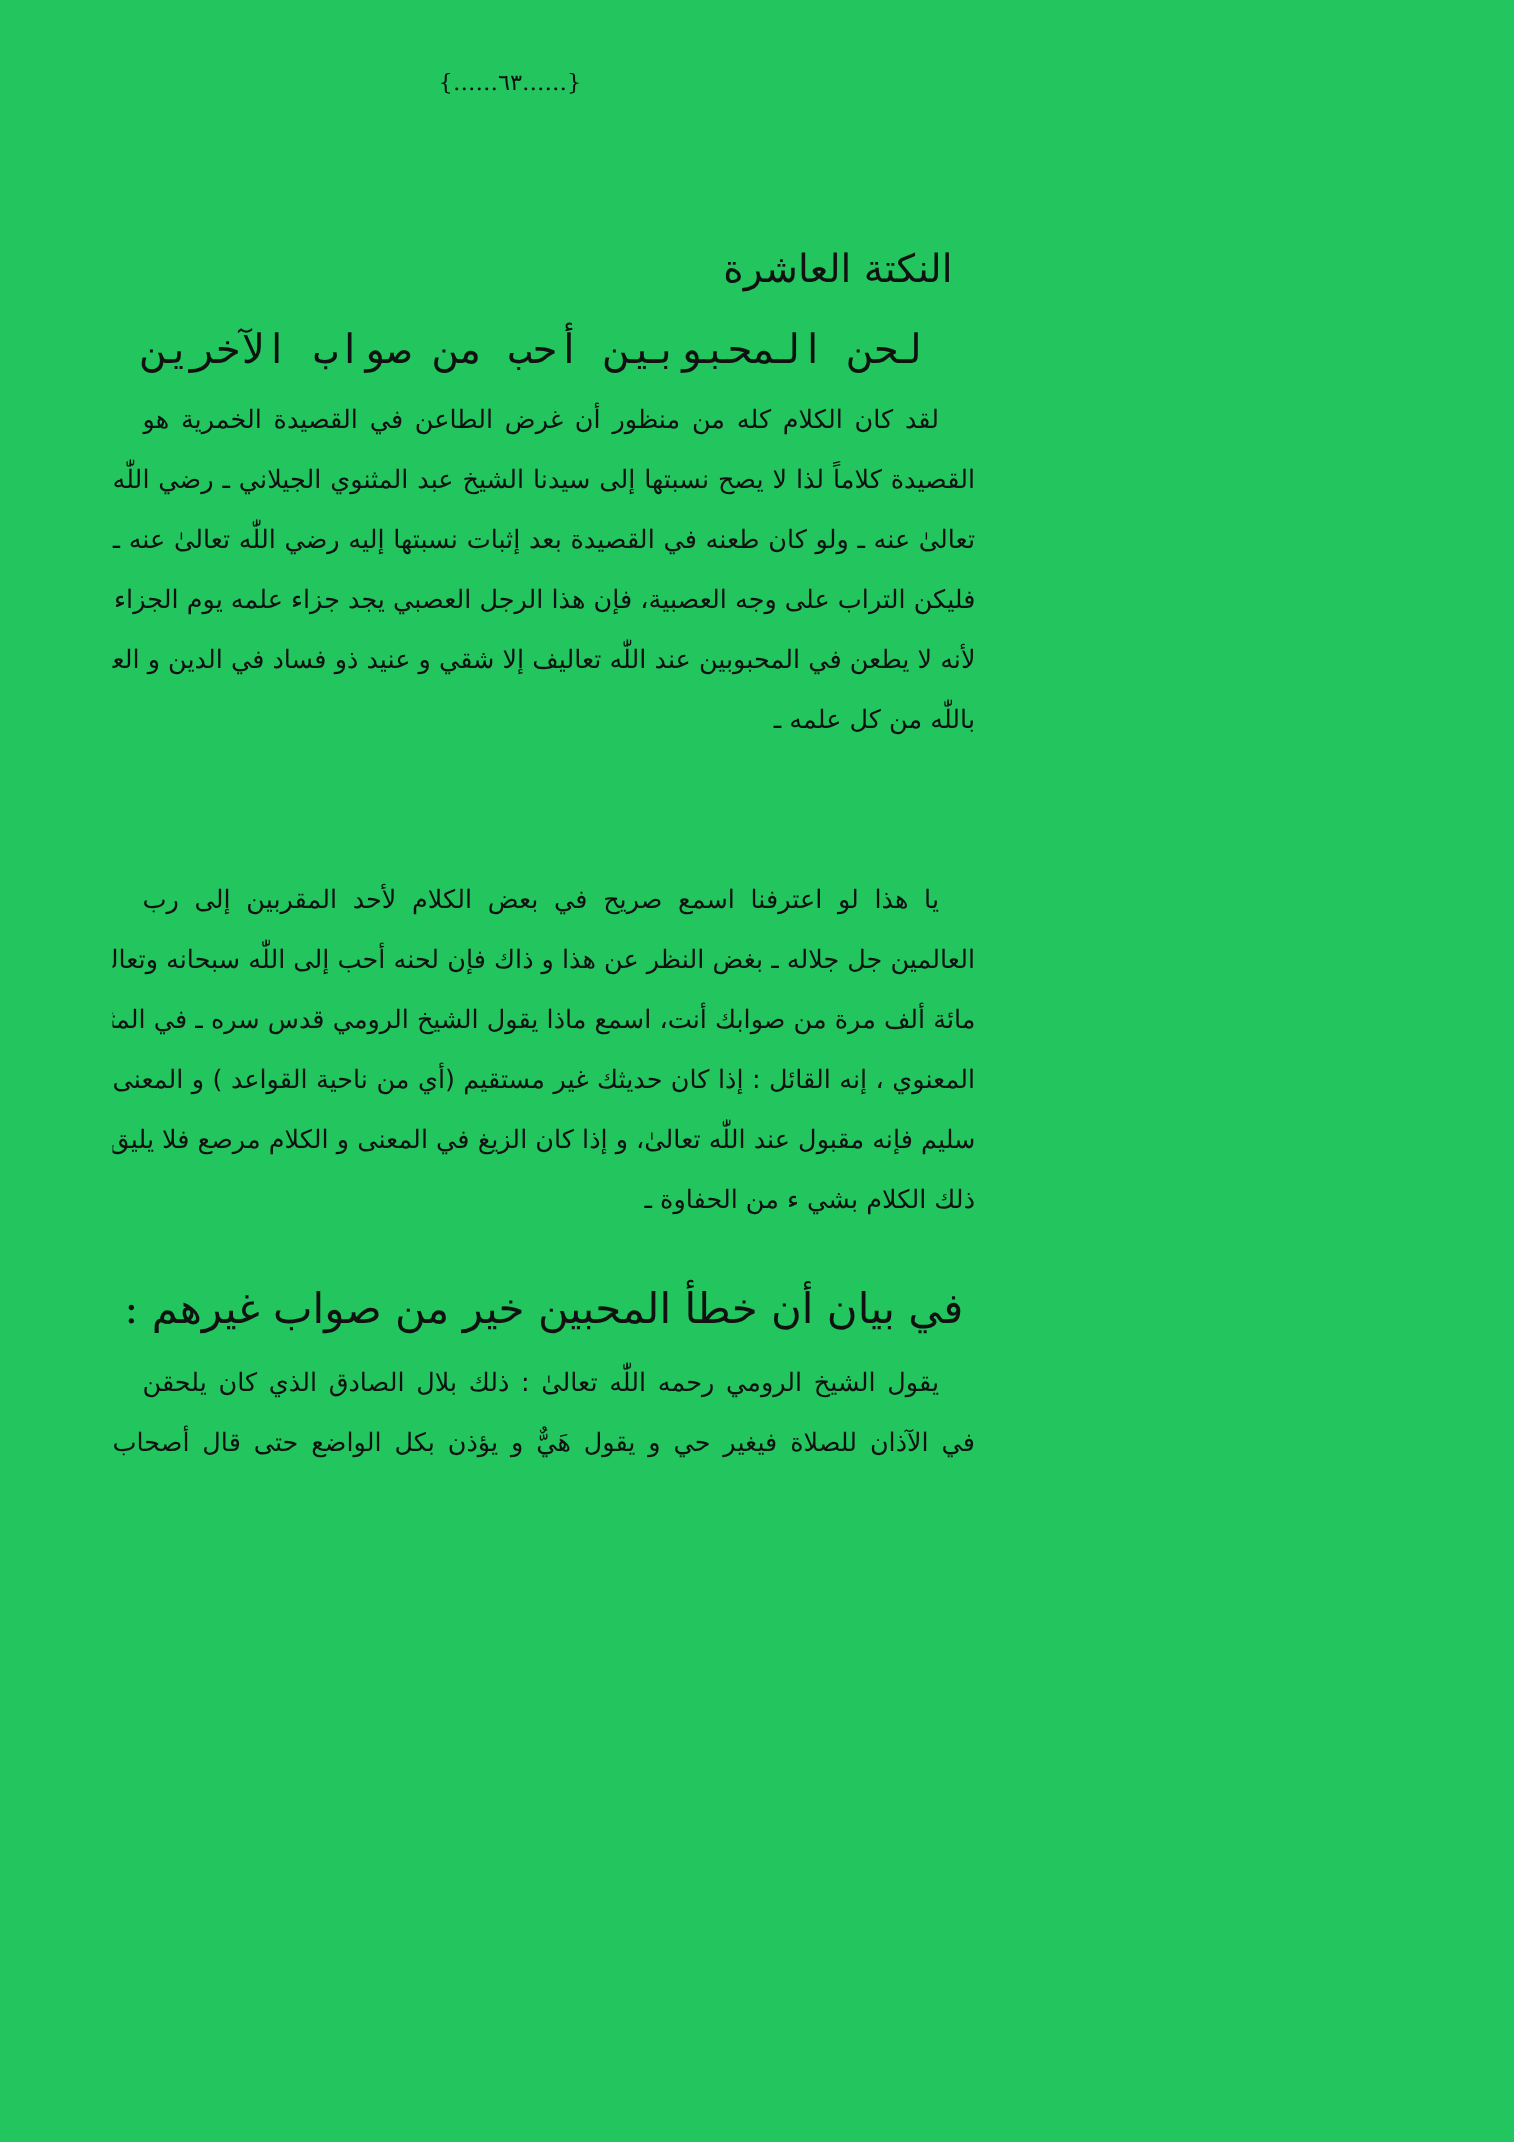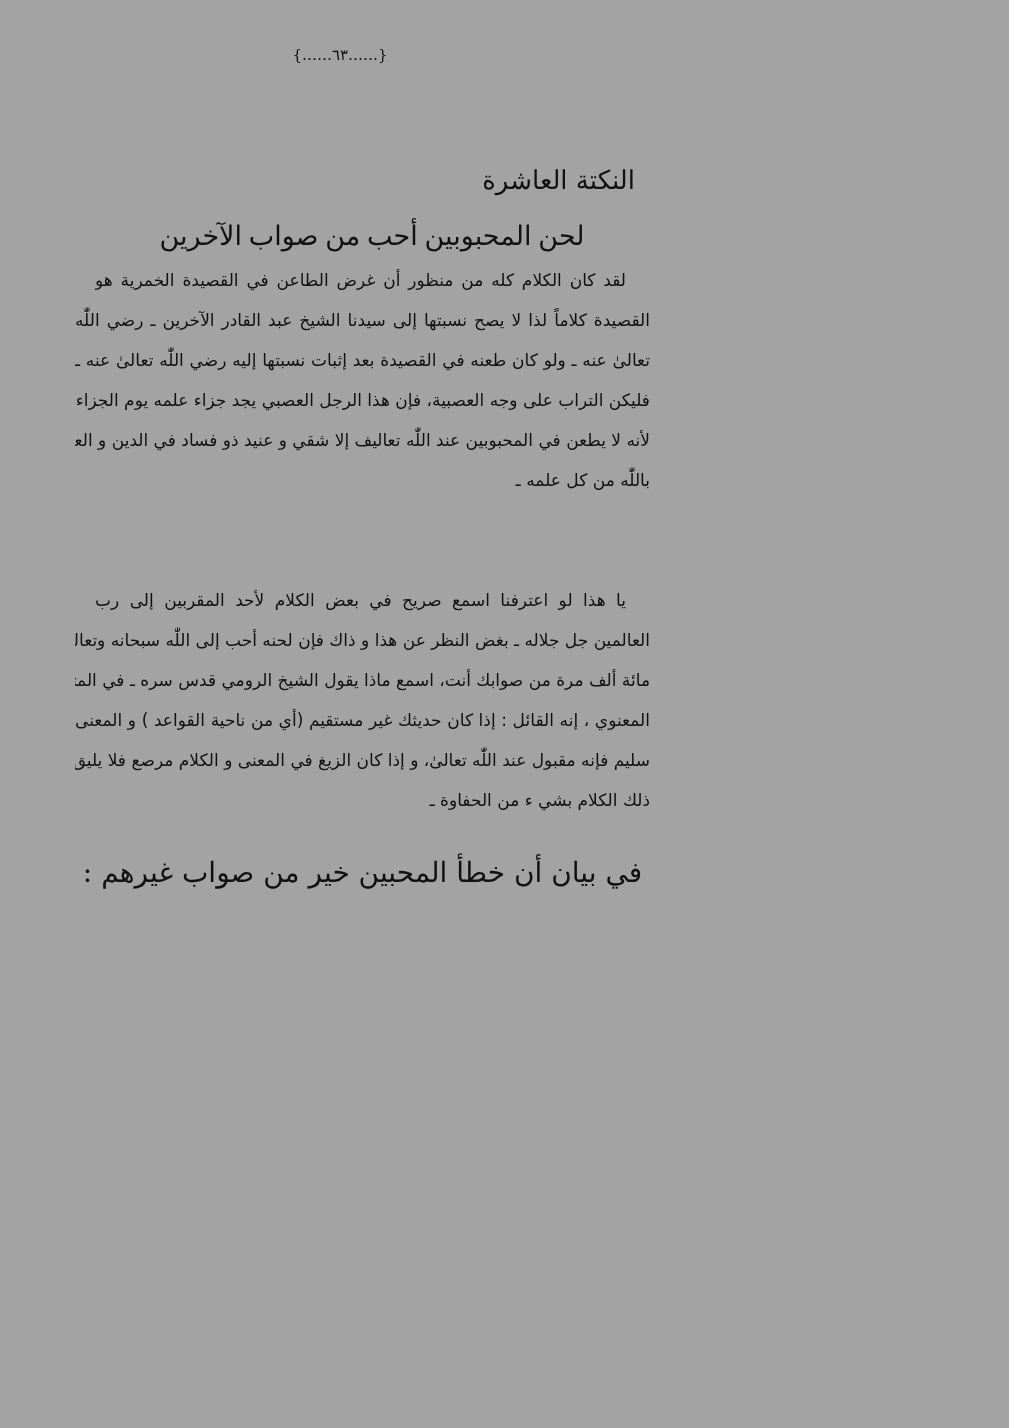--- a/index.html
+++ b/index.html
@@ -13,21 +13,21 @@
       position: relative;
       overflow: hidden;
       color: #111111;
       font-family: "DejaVu Serif", "Liberation Serif", serif;
     }
     .page {
       position: absolute;
       left: 0; top: 0;
       width: 1009px;
       height: 1428px;
-      background: #a3a3a3;
+      background: #22c55e;
     }
     .page-number {
       position: absolute;
       top: 46px;
       left: 285px;
       width: 110px;
       text-align: center;
       font-size: 15px;
       letter-spacing: 0.5px;
       direction: ltr;
@@ -40,27 +40,27 @@
       width: 560px;
       text-align: right;
       direction: rtl;
       font-size: 26px;
       line-height: 40px;
       font-family: "DejaVu Serif", serif;
     }
     .chapter-subtitle {
       position: absolute;
       top: 214px;
-      left: 92px;
+      left: 75px;
       width: 560px;
       text-align: center;
       direction: rtl;
       font-size: 27px;
       line-height: 44px;
-      font-family: Liberation Serif, serif;
+      font-family: Liberation Mono, monospace;
     }
     .para {
       position: absolute;
       left: 75px;
       width: 575px;
       direction: rtl;
       text-align: justify;
       font-size: 17px;
       line-height: 40px;
       font-family: "DejaVu Sans", "Liberation Sans", sans-serif;
@@ -98,32 +98,36 @@
 <div class="page">
 
   <div class="page-number">{……٦٣……}</div>
 
   <div class="chapter-title">النكتة العاشرة</div>
 
   <div class="chapter-subtitle">لحن المحبوبين أحب من صواب الآخرين</div>
 
   <div class="para" style="top: 260px;">
     <span class="line indent">لقد كان الكلام كله من منظور أن غرض الطاعن في القصيدة الخمرية هو</span>
-    <span class="line">القصيدة كلاماً لذا لا يصح نسبتها إلى سيدنا الشيخ عبد القادر الآخرين ـ رضي اللّٰه</span>
+    <span class="line">القصيدة كلاماً لذا لا يصح نسبتها إلى سيدنا الشيخ عبد المثنوي الجيلاني ـ رضي اللّٰه</span>
     <span class="line">تعالىٰ عنه ـ ولو كان طعنه في القصيدة بعد إثبات نسبتها إليه رضي اللّٰه تعالىٰ عنه ـ</span>
     <span class="line">فليكن التراب على وجه العصبية، فإن هذا الرجل العصبي يجد جزاء علمه يوم الجزاء،</span>
     <span class="line">لأنه لا يطعن في المحبوبين عند اللّٰه تعاليف إلا شقي و عنيد ذو فساد في الدين و العياذ</span>
     <span class="line last">باللّٰه من كل علمه ـ</span>
   </div>
 
   <div class="para" style="top: 580px;">
     <span class="line indent">يا هذا لو اعترفنا اسمع صريح في بعض الكلام لأحد المقربين إلى رب</span>
     <span class="line">العالمين جل جلاله ـ بغض النظر عن هذا و ذاك فإن لحنه أحب إلى اللّٰه سبحانه وتعالىٰ</span>
     <span class="line">مائة ألف مرة من صوابك أنت، اسمع ماذا يقول الشيخ الرومي قدس سره ـ في المثنوي</span>
     <span class="line">المعنوي ، إنه القائل : إذا كان حديثك غير مستقيم (أي من ناحية القواعد ) و المعنى</span>
     <span class="line">سليم فإنه مقبول عند اللّٰه تعالىٰ، و إذا كان الزيغ في المعنى و الكلام  مرصع فلا يليق</span>
     <span class="line last">ذلك الكلام بشي ء من الحفاوة ـ</span>
   </div>
 
   <div class="section-heading">في بيان أن خطأ المحبين خير من صواب غيرهم :</div>
 
+  <div class="para" style="top: 902px;">
+    <span class="line indent">يقول الشيخ الرومي رحمه اللّٰه تعالىٰ : ذلك بلال الصادق الذي كان يلحقن</span>
+    <span class="line">في الآذان للصلاة فيغير حي و يقول هَيٌّ و يؤذن بكل الواضع حتى قال أصحاب</span>
+  </div>
 
 </div>
 
 </body></html>

